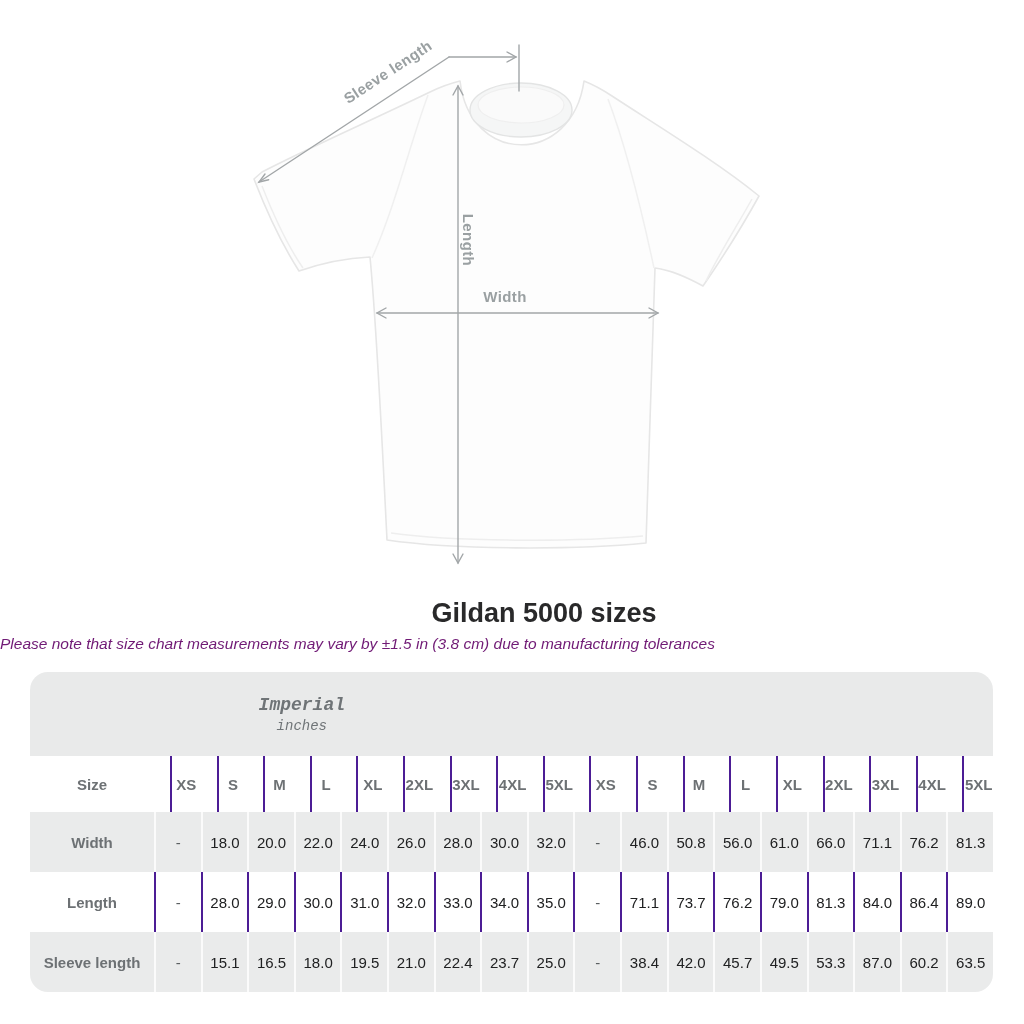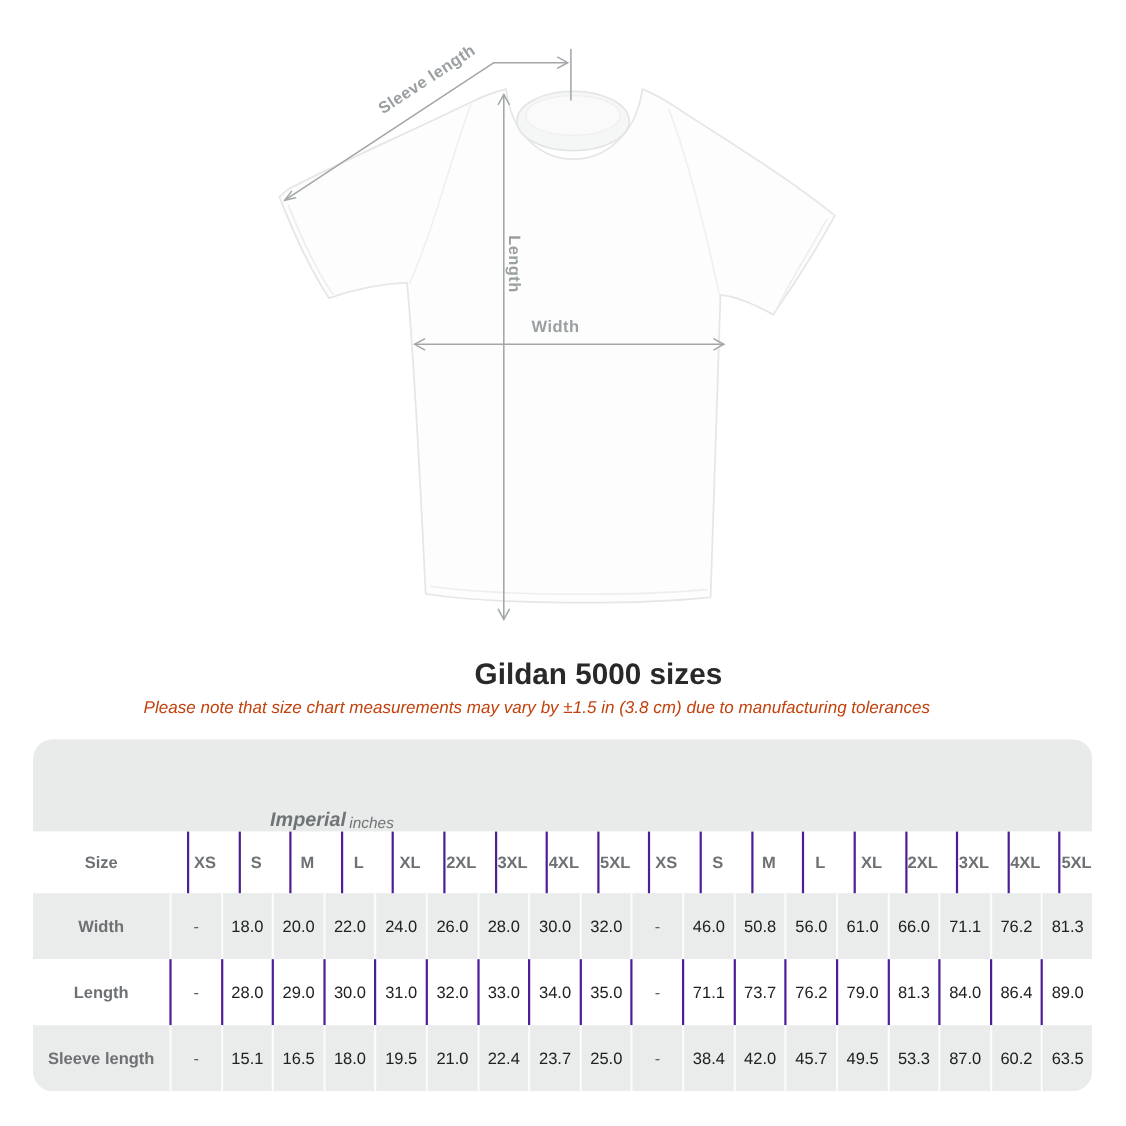--- a/index.html
+++ b/index.html
@@ -13,33 +13,33 @@
   .measure-label{
     fill:#9aa0a2;font-size:15px;font-weight:600;letter-spacing:.4px;
     font-family:"Liberation Sans", sans-serif;
   }
   
   .chart-title{
     position:absolute;top:598px;left:0;width:1024px;text-align:center;
     font-size:27px;font-weight:700;color:#29292a;line-height:30px;margin-left:32px;
   }
   .chart-note{
-    position:absolute;top:634px;left:0;width:976px;text-align:center;
-    font-size:15.5px;font-style:italic;color:#c2410c;line-height:20px;
+    position:absolute;top:634px;left:0;width:976px;
+    font-size:15.5px;font-style:italic;color:#701a75;line-height:20px;
   }
   
   .size-table{
     position:absolute;left:30px;top:672px;width:963px;height:320px;
     border-radius:18px;overflow:hidden;background:#ffffff;
   }
   .band{
     height:84px;display:grid;grid-template-columns:56.45% 43.55%;
     background:#e9eaea;
   }
-  .unit-group{display:flex;flex-direction:row;align-items:flex-end;justify-content:center;gap:3px;}
+  .unit-group{display:flex;flex-direction:column;align-items:center;justify-content:center;gap:3px;font-family:Liberation Mono, monospace;}
   .unit-label{font-size:18px;font-weight:700;font-style:italic;color:#6f7477;}
   .unit-sub{font-size:14px;font-style:italic;color:#6f7477;}
   .trow{display:grid;grid-template-columns:124px repeat(18,1fr);}
   .trow .cell{
     display:flex;align-items:center;justify-content:center;height:100%;
     box-sizing:border-box;font-size:15px;color:#202122;white-space:nowrap;
   }
   .row-size{height:56px;background:#ffffff;gap:16px;}
   .row-data{height:60px;}
   .row-white{background:#ffffff;}

